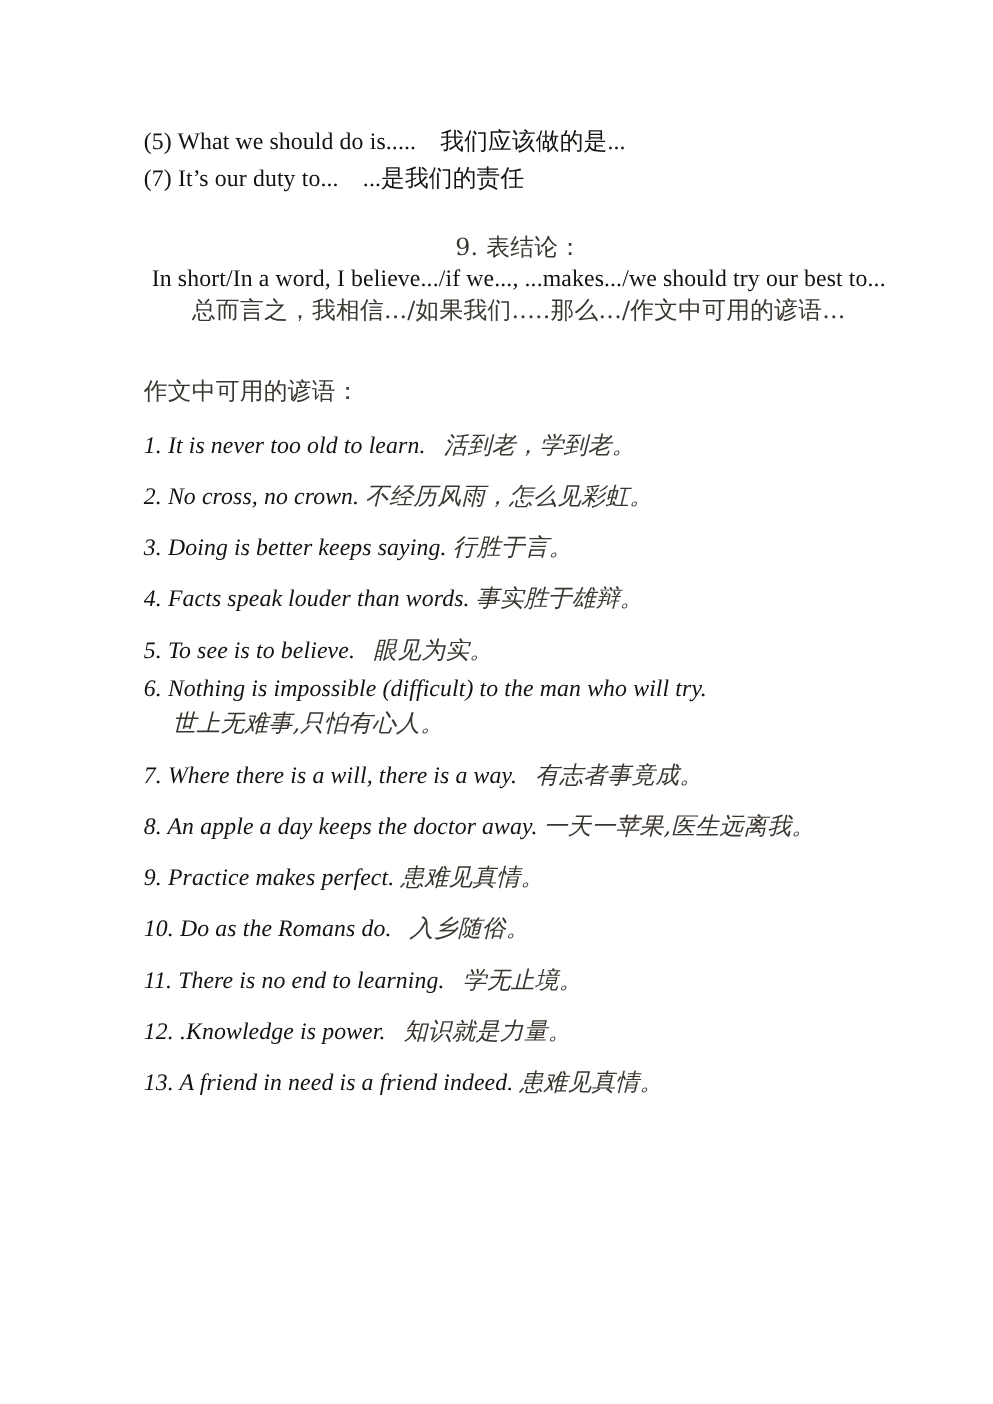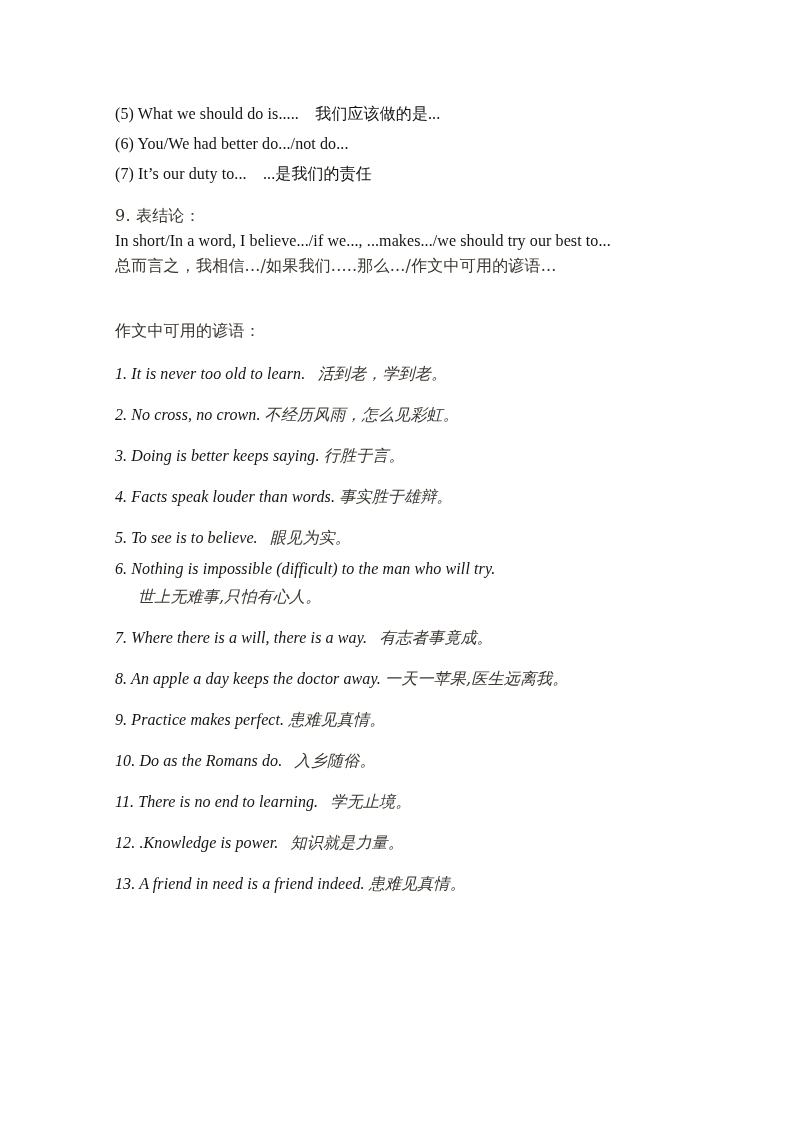--- a/index.html
+++ b/index.html
@@ -29,21 +29,21 @@
 
   .content {
     position: absolute;
     left: 115px;
     top: 103px;
     width: 600px;
   }
 
   
   .line {
-    font-size: 16px;
+    font-size: 19px;
     line-height: 21px;
     white-space: pre;
     color: #15130f;
     letter-spacing: 0.1px;
   }
 
   .cn {
     font-family: "DejaVu Serif", "Liberation Serif", serif;
     color: #3a3630;
     letter-spacing: 0.2px;
@@ -57,21 +57,22 @@
   
   .group-paren {
     margin: 0;
   }
   .group-paren .line {
     margin-bottom: 9px;
   }
 
   
   .group-conclusion {
-    margin-top: 21px;
+    margin-top: 34px;
+    text-align: center;
   }
   .group-conclusion .line {
     margin-bottom: 7px;
   }
   .group-conclusion .line.tight {
     margin-bottom: 4px;
   }
   .line.wide {
     white-space: nowrap;
   }
@@ -106,21 +107,20 @@
   }
 </style>
 </head>
 <body>
 
 <div class="page">
   <div class="content">
 
     <div class="group-paren">
       <div class="line en">(5) What we should do is.....    我们应该做的是...</div>
-      <div class="line en">(6) You/We had better do.../not do...</div>
       <div class="line en">(7) It’s our duty to...    ...是我们的责任</div>
     </div>
 
     <div class="group-conclusion">
       <div class="line cn tight">9. 表结论：</div>
       <div class="line en wide tight">In short/In a word, I believe.../if we..., ...makes.../we should try our best to...</div>
       <div class="line cn wide">总而言之，我相信.../如果我们.....那么.../作文中可用的谚语...</div>
     </div>
 
     <div class="proverb-heading line cn">作文中可用的谚语：</div>

